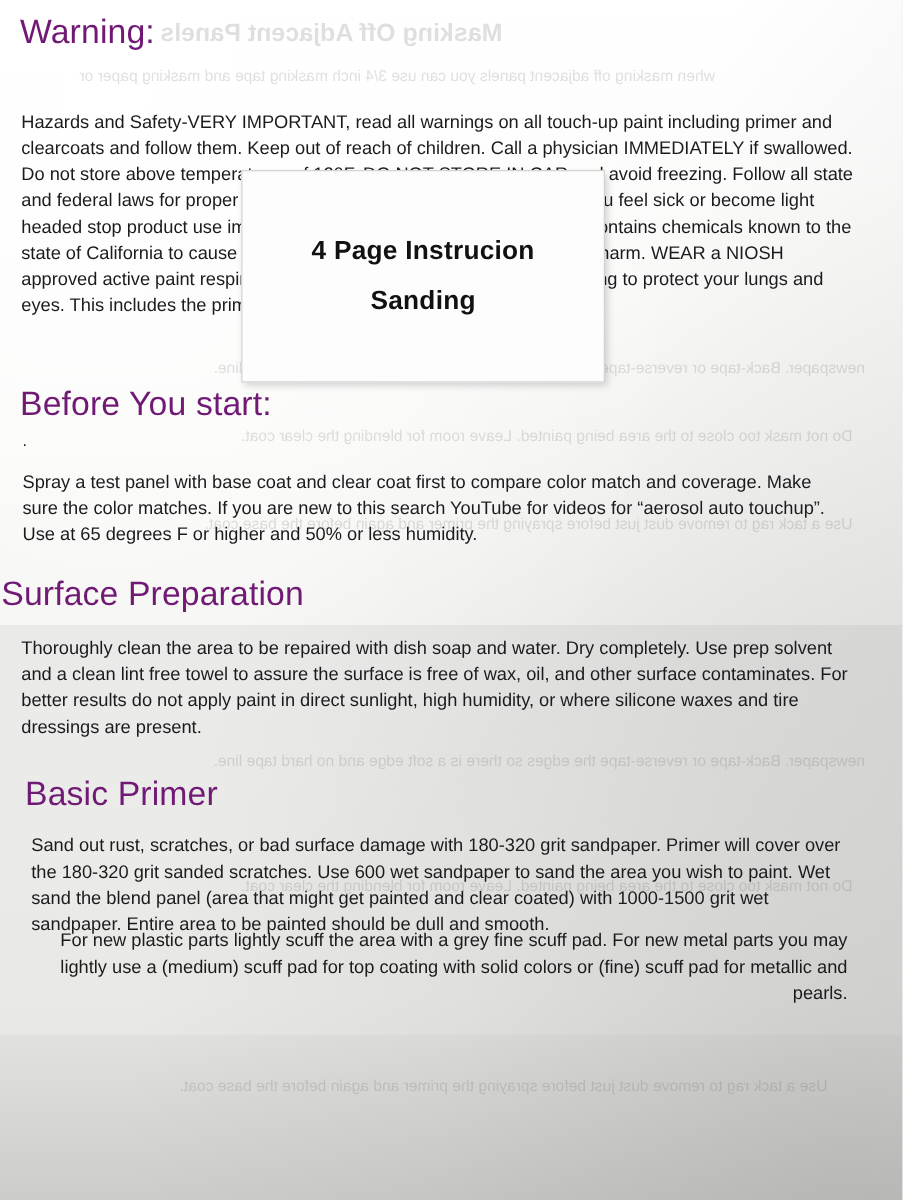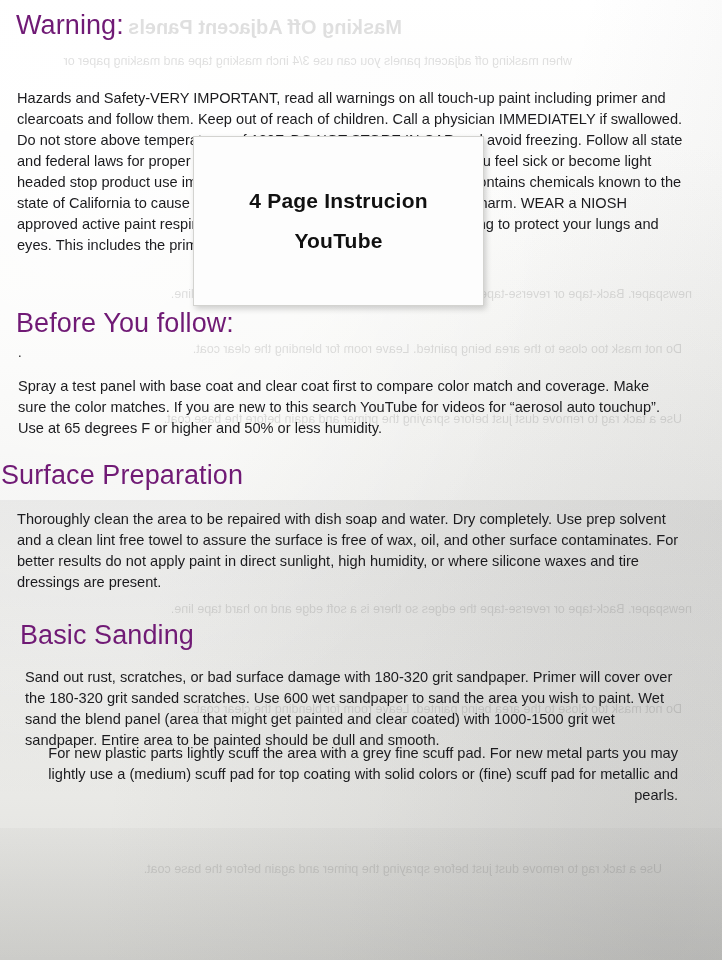--- a/index.html
+++ b/index.html
@@ -141,29 +141,29 @@
 </div>
 
 <div class="band" id="band-mid"></div>
 <div class="band" id="band-bottom"></div>
 
 <div id="content">
 
   <h1 class="section blk" style="left:16px; top:10px;">Warning:</h1>
   <p class="body blk" style="left:17px; top:88px; width:672px;">Hazards and Safety-VERY IMPORTANT, read all warnings on all touch-up paint including primer and clearcoats and follow them.  Keep out of reach of children. Call a physician IMMEDIATELY if swallowed. Do not store above temperatures of 120F. DO NOT STORE IN CAR and avoid freezing.  Follow all state and federal laws for proper disposal. Use with adequate ventilation. If you feel sick or become light headed stop product use immediately and call physician. This product contains chemicals known to the state of California to cause birth defects, cancer and other reproductive harm. WEAR a NIOSH approved active paint respirator and WEAR safety goggles when spraying to protect your lungs and eyes. This includes the primer, paint and clearcoat.</p>
 
-  <h1 class="section blk" style="left:16px; top:308px;">Before You follow:</h1>
+  <h1 class="section blk" style="left:16px; top:308px;">Before You start:</h1>
   <div class="blk" style="left:18px; top:345px; font-size:13px;">.</div>
   <p class="body blk" style="left:18px; top:364px; width:662px;margin-top:12px;">Spray a test panel with base coat and clear coat first to compare color match and coverage. Make sure the color matches.  If you are new to this search YouTube for videos for “aerosol auto touchup”.  Use at 65 degrees F or higher and 50% or less humidity.</p>
 
   <h1 class="section blk" style="left:1px; top:460px;">Surface Preparation</h1>
   <p class="body blk" style="left:17px; top:509px; width:668px;">Thoroughly clean the area to be repaired with dish soap and water.  Dry completely. Use prep solvent and a clean lint free towel to assure the surface is free of wax, oil, and other surface contaminates. For better results do not apply paint in direct sunlight, high humidity, or where silicone waxes and tire dressings are present.</p>
 
-  <h1 class="section blk" style="left:20px; top:620px;">Basic Sanding</h1>
+  <h1 class="section blk" style="left:20px; top:620px;">Basic Primer</h1>
   <p class="body blk" style="left:25px; top:667px; width:664px;">Sand out rust, scratches, or bad surface damage with 180-320 grit sandpaper. Primer will cover over the 180-320 grit sanded scratches. Use 600 wet sandpaper to sand the area you wish to paint. Wet sand the blend panel (area that might get painted and clear coated) with 1000-1500 grit wet sandpaper. Entire area to be painted should be dull and smooth.</p>
   <p class="body blk" style="left:28px; top:743px; width:650px;text-align:right;">For new plastic parts lightly scuff the area with a grey fine scuff pad. For new metal parts you may lightly use a (medium) scuff pad for top coating with solid colors or (fine) scuff pad for metallic and pearls.</p>
 
 </div>
 
 <div id="title-card">
   <div class="line">4 Page Instrucion</div>
-  <div class="line">YouTube</div>
+  <div class="line">Sanding</div>
 </div>
 
 </body></html>

